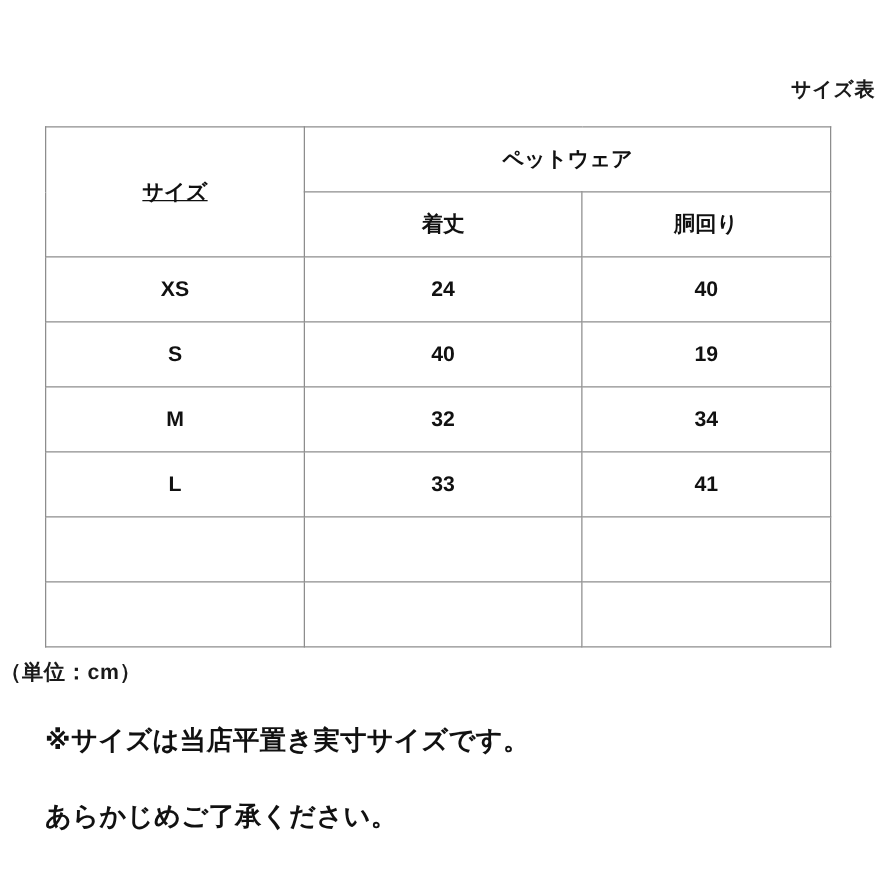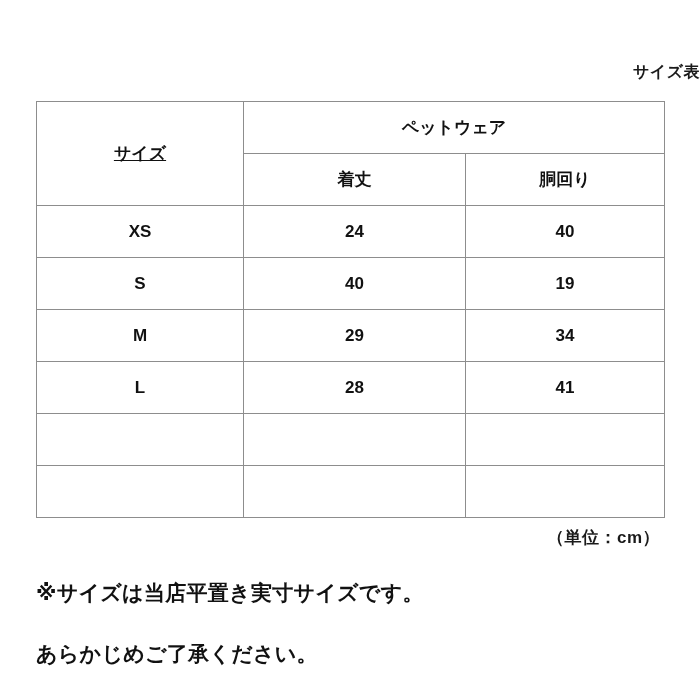--- a/index.html
+++ b/index.html
@@ -48,21 +48,21 @@
     height: 51px;
   }
   .col-size { width: 207px; }
   .col-a { width: 222px; }
   .col-b { width: 199px; }
   .h-merge-size { height: 69px; text-decoration: underline; }
   .h-group { height: 38px; }
   .h-sub { height: 31px; }
   .empty-row td { height: 50px; }
   .unit {
-    text-align: right;
+    text-align: left;
     margin: 8px 40px 0 0;
     font-size: 17px;
     font-weight: 700;
     letter-spacing: 0.5px;
   }
   .notes {
     margin: 14px 0 0 36px;
     font-size: 21px;
     font-weight: 700;
     line-height: 1.55;
@@ -103,26 +103,26 @@
           <td>24</td>
           <td>40</td>
         </tr>
         <tr>
           <td>S</td>
           <td>40</td>
           <td>19</td>
         </tr>
         <tr>
           <td>M</td>
-          <td>29</td>
+          <td>32</td>
           <td>34</td>
         </tr>
         <tr>
           <td>L</td>
-          <td>28</td>
+          <td>33</td>
           <td>41</td>
         </tr>
         <tr class="empty-row">
           <td></td>
           <td></td>
           <td></td>
         </tr>
         <tr class="empty-row">
           <td></td>
           <td></td>

